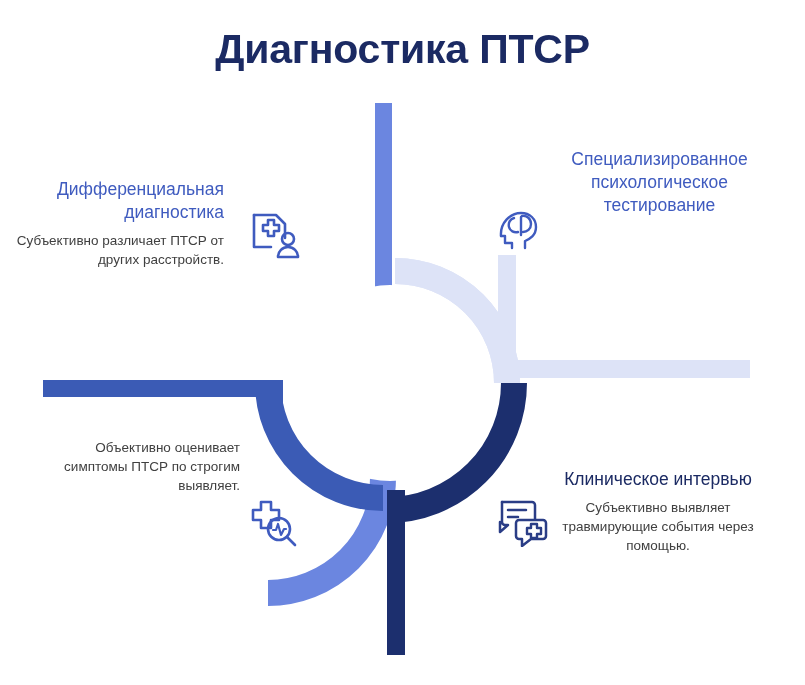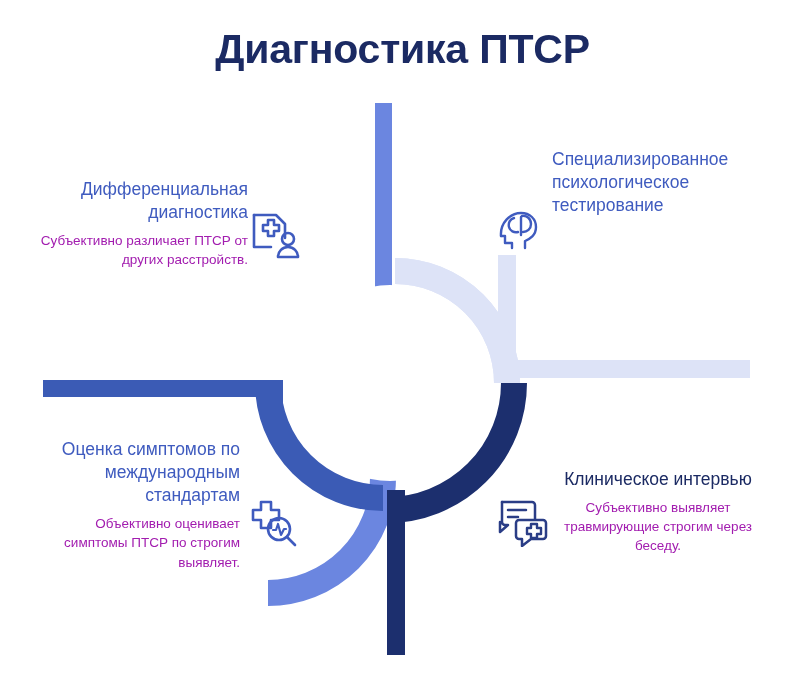--- a/index.html
+++ b/index.html
@@ -29,27 +29,27 @@
   .block h3 {
     font-size: 17.5px;
     font-weight: normal;
     line-height: 1.32;
     margin-bottom: 7px;
   }
   .block p {
     font-size: 13.5px;
     font-weight: normal;
     line-height: 1.42;
-    color: #a21caf;
+    color: #404040;
   }
 
-  .blk-diff      { left: 36px;  top: 178px; width: 212px; text-align: right; }
+  .blk-diff      { left: 12px;  top: 178px; width: 212px; text-align: right; }
   .blk-diff h3   { color: #3f5bbf; }
 
-  .blk-test      { left: 552px; top: 148px; width: 215px; text-align: left; }
+  .blk-test      { left: 552px; top: 148px; width: 215px; text-align: center; }
   .blk-test h3   { color: #3f5bbf; }
 
   .blk-std       { left: 52px;  top: 438px; width: 188px; text-align: right; }
   .blk-std h3    { color: #3f5bbf; }
 
   .blk-int       { left: 552px; top: 468px; width: 212px; text-align: center; }
   .blk-int h3    { color: #1b2a63; font-weight: normal; }
 
   .icon { position: absolute; }
   .ic-diff { left: 248px; top: 211px; }
@@ -127,22 +127,21 @@
   <div class="block blk-diff">
     <h3>Дифференциальная диагностика</h3>
     <p>Субъективно различает ПТСР от других расстройств.</p>
   </div>
 
   <div class="block blk-test">
     <h3>Специализированное психологическое тестирование</h3>
   </div>
 
   <div class="block blk-std">
-    <h3>Оценка симптомов по международным стандартам</h3>
     <p>Объективно оценивает симптомы ПТСР по строгим выявляет.</p>
   </div>
 
   <div class="block blk-int">
     <h3>Клиническое интервью</h3>
-    <p>Субъективно выявляет травмирующие строгим через беседу.</p>
+    <p>Субъективно выявляет травмирующие события через помощью.</p>
   </div>
 
 </div>
 
 </body></html>

